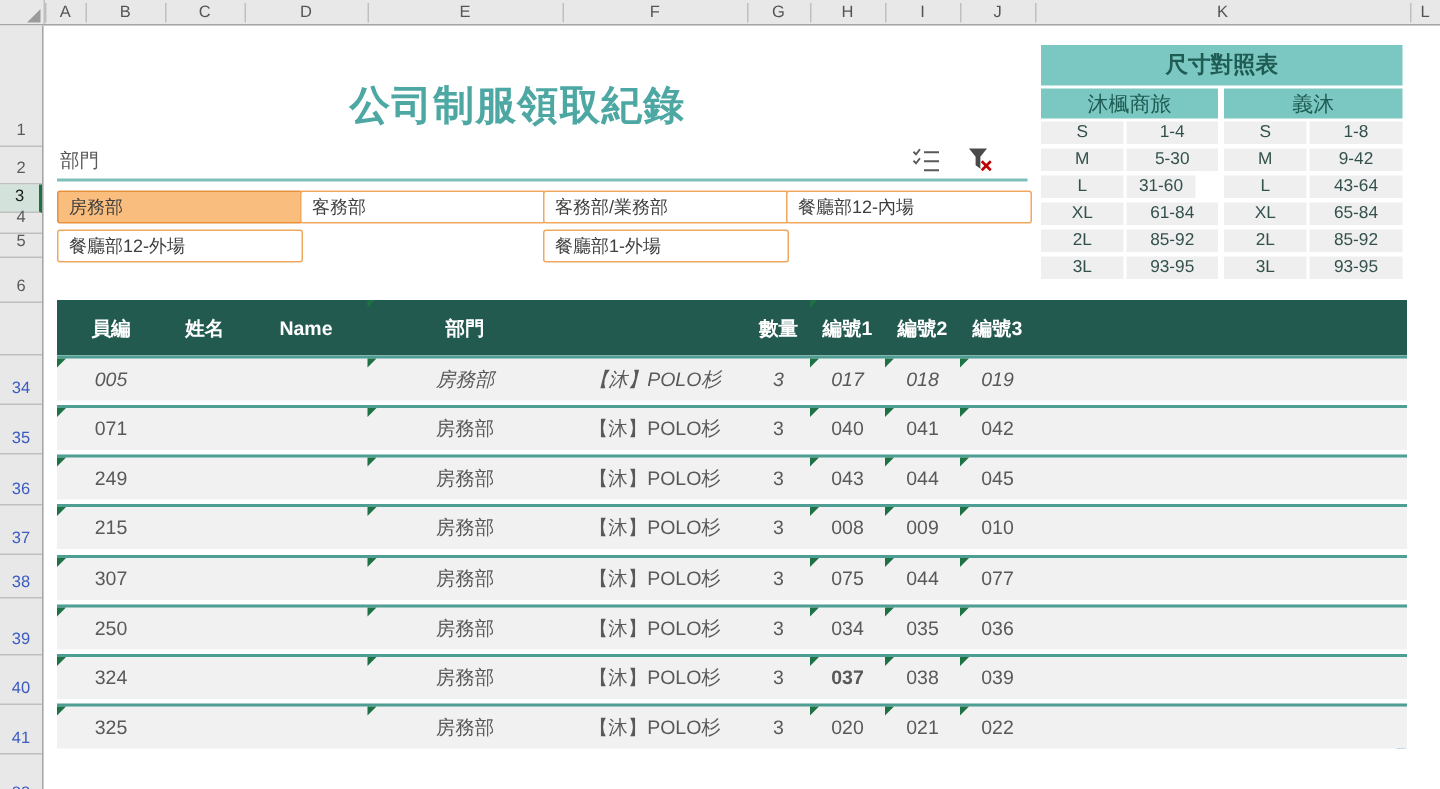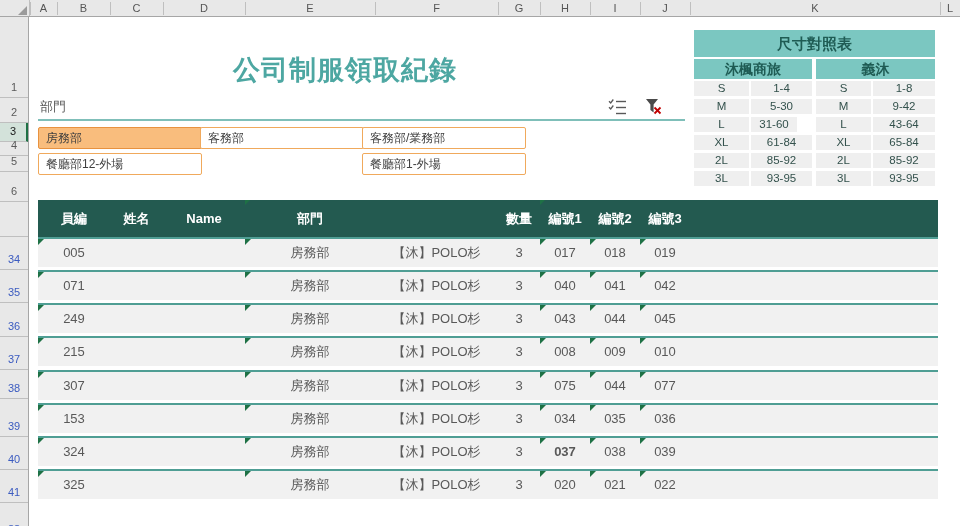--- a/index.html
+++ b/index.html
@@ -37,21 +37,21 @@
   .slicer-btn{position:absolute;height:20px;width:155px;border:1.5px solid #F0A95C;border-radius:2px;
               background:#fff;font-size:12px;color:#3F3F3F;line-height:20px;padding-left:7px;
               box-sizing:content-box;overflow:hidden;white-space:nowrap;cursor:pointer;}
   .slicer-btn.sel{background:#F9BD7D;border-color:#E8923F;}
 
   
   #size-table{position:absolute;left:694px;top:30px;width:241px;}
   #size-title{position:absolute;left:0;top:0;width:241px;height:27px;background:#7BC7C1;
               color:#1F5C54;font-size:15px;font-weight:bold;text-align:center;line-height:27px;}
   .size-group{position:absolute;top:29px;height:20px;background:#7BC7C1;color:#1F5C54;
-              font-size:14px;font-weight:bold;text-align:center;line-height:20px;}
+              font-size:14px;font-weight:normal;text-align:center;line-height:20px;}
   .size-cell{position:absolute;height:15px;background:#EFEFEF;color:#33514C;font-size:11.5px;
              text-align:center;line-height:15px;}
 
   
   #records{position:absolute;left:38px;top:200px;width:900px;height:303px;}
   #rec-header{position:absolute;left:0;top:0;width:900px;height:37px;background:#235A50;}
   .hcell{position:absolute;top:0;height:37px;line-height:37px;text-align:center;
          color:#fff;font-size:13px;font-weight:bold;}
   .rec-row{position:absolute;left:0;width:900px;height:28px;background:#F1F1F1;
            border-top:2px solid #4F9E94;}
@@ -134,20 +134,21 @@
     <div class="slicer-icon" id="icon-clearfilter">
       <svg width="19" height="17" viewBox="0 0 19 17">
         <path d="M2 1 h12 l-4.4 5.5 v8 l-3.2-2.4 v-5.6 z" fill="#4A4A4A"></path>
         <line x1="10.5" y1="9.5" x2="16.5" y2="15.5" stroke="#C00000" stroke-width="1.8"></line>
         <line x1="16.5" y1="9.5" x2="10.5" y2="15.5" stroke="#C00000" stroke-width="1.8"></line>
       </svg>
     </div>
   <div class="slicer-btn sel" style="left: 0px; top: 31px; width: 155px;">房務部</div>
       <div class="slicer-btn" style="left: 162px; top: 31px; width: 155px;">客務部</div>
       <div class="slicer-btn" style="left: 324px; top: 31px; width: 155px;">客務部/業務部</div>
+      <div class="slicer-btn" style="left: 486px; top: 31px; width: 155px;">餐廳部12-內場</div>
       <div class="slicer-btn" style="left: 0px; top: 57px; width: 155px;">餐廳部12-外場</div>
       <div class="slicer-btn" style="left: 324px; top: 57px; width: 155px;">餐廳部1-外場</div>
     </div>
 
   <div id="size-table">
     <div id="size-title">尺寸對照表</div>
   <div class="size-group" style="left: 0px; width: 118px;">沐楓商旅</div>
       <div class="size-group" style="left: 122px; width: 119px;">義沐</div>
       <div class="size-cell" style="left: 0px; width: 55px; top: 51px;">S</div>
       <div class="size-cell" style="left: 57px; width: 61px; top: 51px;">1-4</div>
@@ -182,21 +183,21 @@
         <div class="hcell" style="left: 125px; width: 82px;">Name</div>
         <div class="hcell" style="left: 207px; width: 130px;">部門</div>
         <div class="hcell" style="left: 460px; width: 42px;">數量</div>
         <div class="hcell" style="left: 502px; width: 50px;">編號1</div>
         <div class="hcell" style="left: 552px; width: 50px;">編號2</div>
         <div class="hcell" style="left: 602px; width: 50px;">編號3</div>
         <div class="tri hdr" style="left: 207px;"></div>
         <div class="tri hdr" style="left: 502px;"></div>
       </div>
     <div id="resize-handle" style="top: 293px;"></div>
-  <div class="rec-row" style="top: 37px;">
+  <div class="rec-row" style="top: 37px; font-style: italic;">
         <div class="dcell" style="left: 0px; width: 72px;">005</div>
         <div class="dcell" style="left: 72px; width: 53px;"></div>
         <div class="dcell" style="left: 125px; width: 82px;"></div>
         <div class="dcell" style="left: 207px; width: 130px;">房務部</div>
         <div class="dcell" style="left: 337px; width: 123px;">【沐】POLO杉</div>
         <div class="dcell" style="left: 460px; width: 42px;">3</div>
         <div class="dcell" style="left: 502px; width: 50px;">017</div>
         <div class="dcell" style="left: 552px; width: 50px;">018</div>
         <div class="dcell" style="left: 602px; width: 50px;">019</div>
         <div class="dcell" style="left: 652px; width: 248px;"></div>
@@ -268,21 +269,21 @@
         <div class="dcell" style="left: 552px; width: 50px;">044</div>
         <div class="dcell" style="left: 602px; width: 50px;">077</div>
         <div class="dcell" style="left: 652px; width: 248px;"></div>
         <div class="tri" style="left: 0px;"></div>
         <div class="tri" style="left: 207px;"></div>
         <div class="tri" style="left: 502px;"></div>
         <div class="tri" style="left: 552px;"></div>
         <div class="tri" style="left: 602px;"></div>
       </div>
       <div class="rec-row" style="top: 203px;">
-        <div class="dcell" style="left: 0px; width: 72px;">153</div>
+        <div class="dcell" style="left: 0px; width: 72px;">250</div>
         <div class="dcell" style="left: 72px; width: 53px;"></div>
         <div class="dcell" style="left: 125px; width: 82px;"></div>
         <div class="dcell" style="left: 207px; width: 130px;">房務部</div>
         <div class="dcell" style="left: 337px; width: 123px;">【沐】POLO杉</div>
         <div class="dcell" style="left: 460px; width: 42px;">3</div>
         <div class="dcell" style="left: 502px; width: 50px;">034</div>
         <div class="dcell" style="left: 552px; width: 50px;">035</div>
         <div class="dcell" style="left: 602px; width: 50px;">036</div>
         <div class="dcell" style="left: 652px; width: 248px;"></div>
         <div class="tri" style="left: 0px;"></div>

